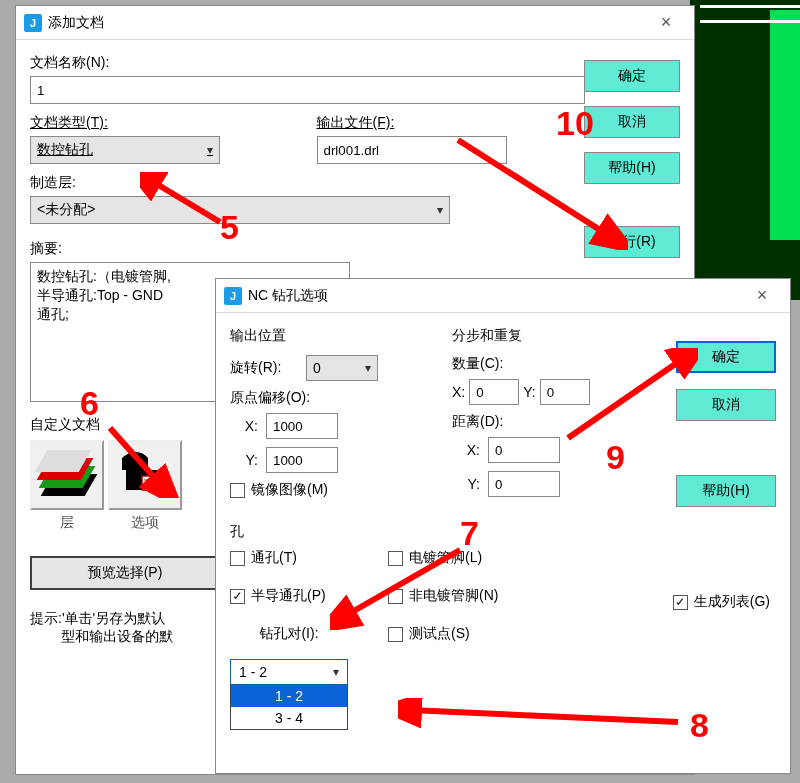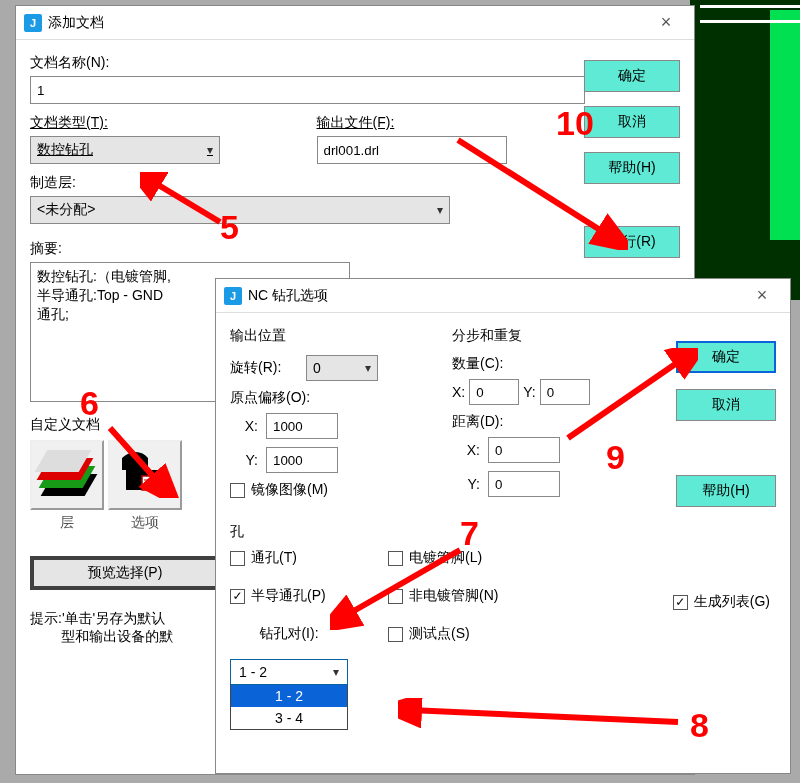--- a/index.html
+++ b/index.html
@@ -113,21 +113,21 @@
 .layer-icon .sh2{ background:#179b17; top:16px; left:6px; }
 .layer-icon .sh3{ background:#d00; top:8px; left:4px; }
 .layer-icon .sh4{ background:#ddd; top:0; left:2px; }
 .opt-icon svg { width:54px; height:48px; }
 .caption-row { display:flex; gap:4px; margin-top:4px; }
 .caption-row span { width:74px; text-align:center; color:#555; }
 
 .preview-btn {
   margin-top: 24px;
   width: 190px; height: 34px;
-  border:4px solid #404040; background:#e5e5e5;
+  border:2px solid #404040; background:#e5e5e5;
   display:flex; align-items:center; justify-content:center;
 }
 .hint { margin-top: 20px; font-size:14px; }
 
 .right-buttons {
   position:absolute; right:14px; top:20px;
   width:96px;
   display:flex; flex-direction:column; gap:14px;
 }
 .winbtn {

